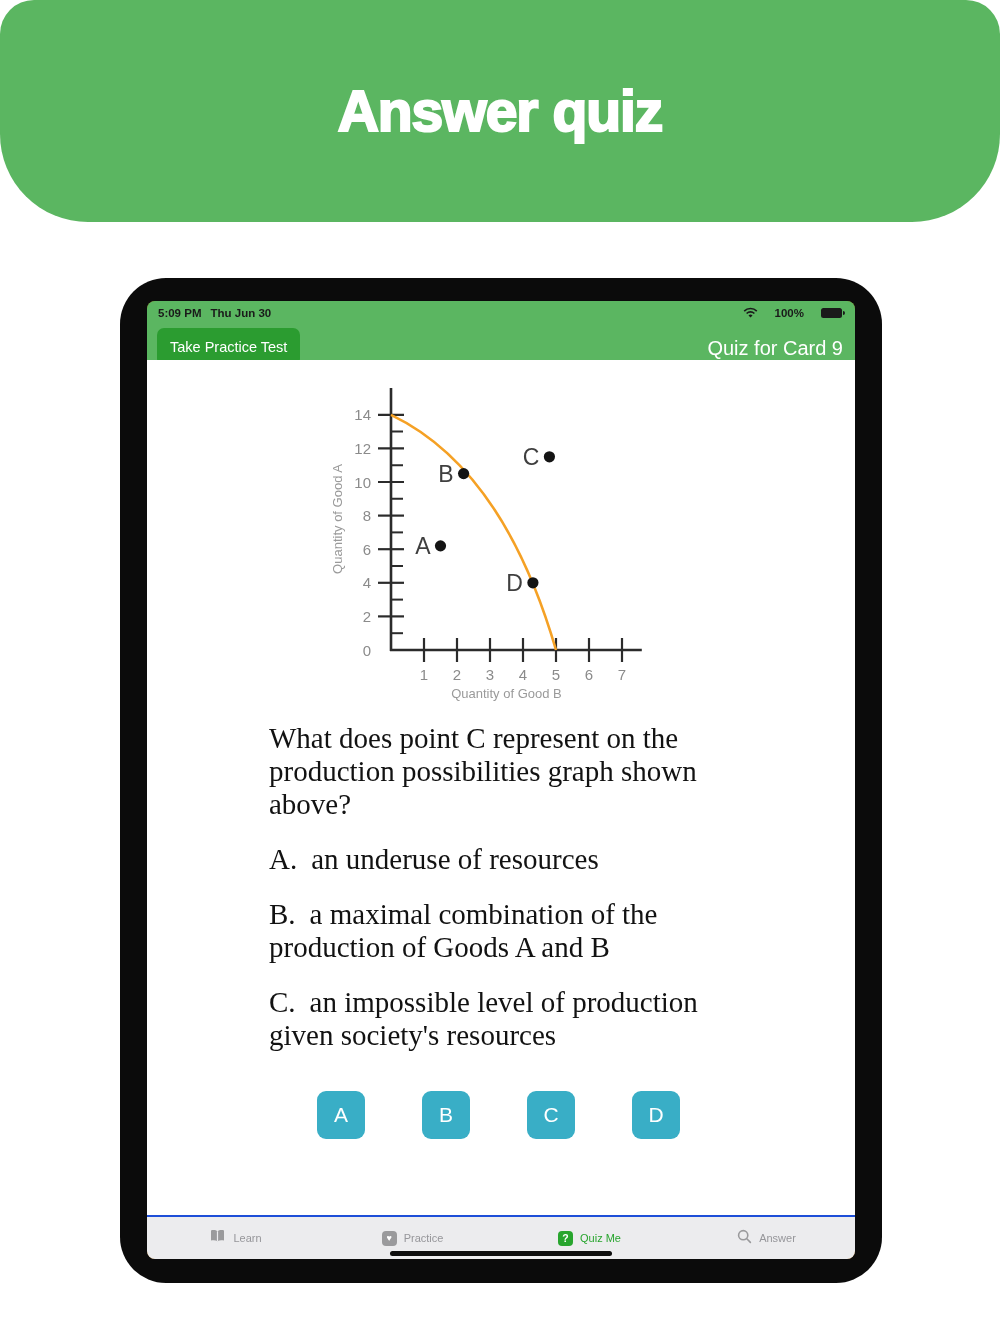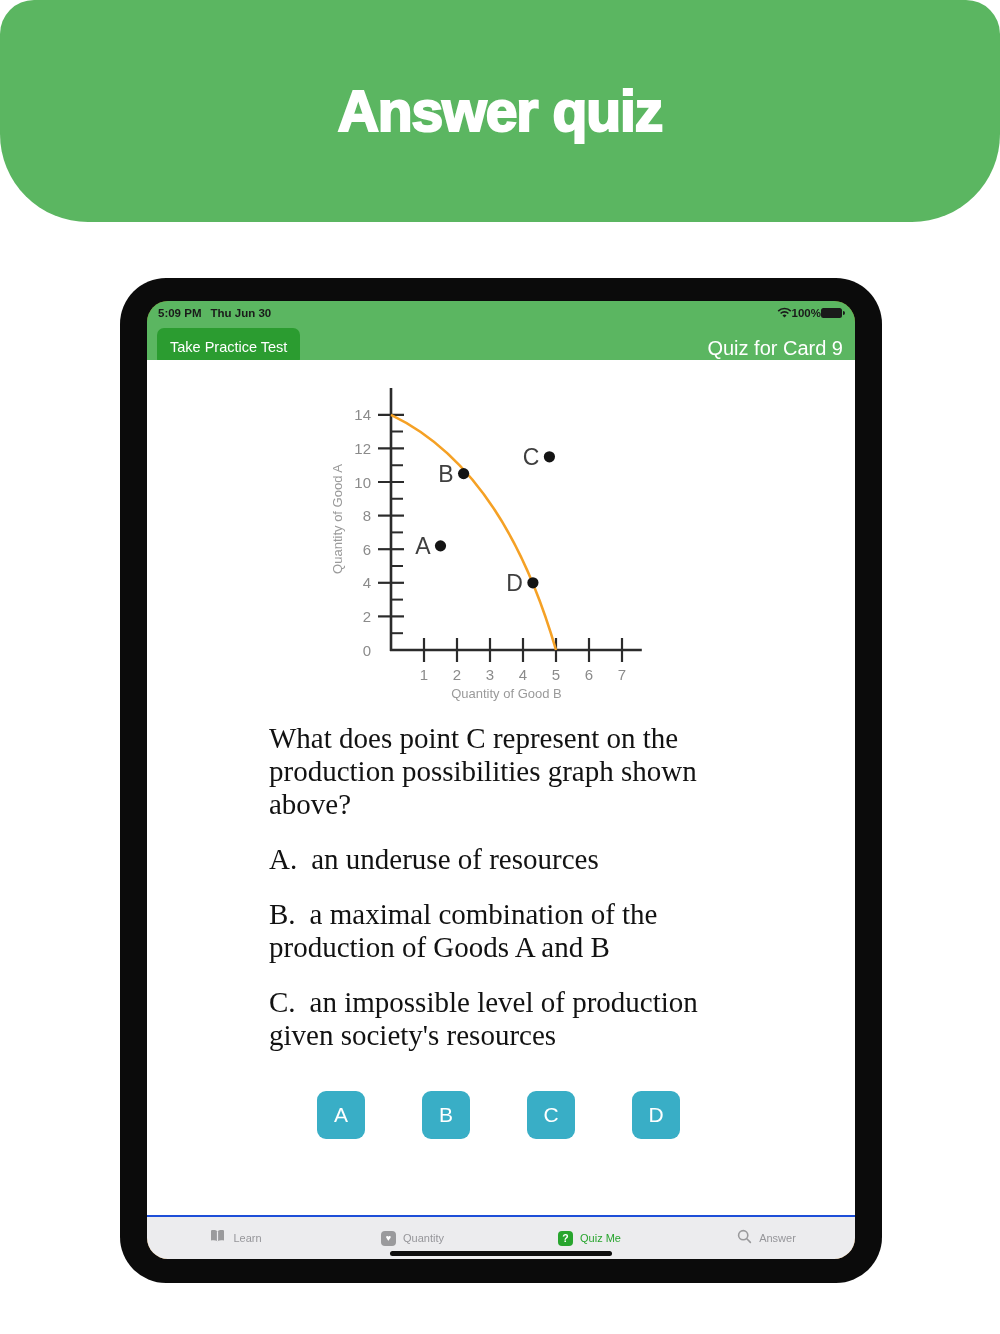--- a/index.html
+++ b/index.html
@@ -10,28 +10,28 @@
   .banner{position:absolute;left:0;top:0;width:1000px;height:222px;
           background:var(--green,#5BB661);border-radius:34px 34px 88px 88px;
           display:flex;flex-direction:column;align-items:center;justify-content:center;}
   .banner-line{color:#fff;font-size:57px;font-weight:700;line-height:80px;
                letter-spacing:-1px;-webkit-text-stroke:2.2px #fff;}
 
   
   .ipad{position:absolute;left:120px;top:278px;width:762px;height:1005px;
         background:#0b0b0b;border-radius:46px;}
   .screen{position:absolute;left:27px;top:23px;width:708px;height:958px;
-          border-radius:21px;overflow:hidden;background:#a16207;}
+          border-radius:8px;overflow:hidden;background:#a16207;}
 
   
   .statusbar{height:24px;background:var(--green,#5BB661);display:flex;
              justify-content:space-between;align-items:center;padding:0 11px;
              color:#1a1a1a;font-size:11.5px;font-weight:700;}
   .sb-left{display:flex;gap:9px;align-items:center;}
-  .sb-right{display:flex;gap:0;align-items:center;}
+  .sb-right{display:flex;gap:17px;align-items:center;}
   .battery{position:relative;width:21px;height:10.5px;background:#1a1a1a;
            border-radius:2.5px;margin-right:2px;}
   .battery::after{content:"";position:absolute;right:-3px;top:3px;width:2px;height:4.5px;
                   background:#1a1a1a;border-radius:0 2px 2px 0;}
 
   
   .navbar{height:35px;background:var(--green,#5BB661);position:relative;}
   .practice-btn{position:absolute;left:10px;top:3px;height:38px;border:none;cursor:pointer;
                 background:var(--btn-green,#2B9C30);color:#fff;border-radius:7px;
                 font-size:14.5px;padding:9px 13px;display:flex;align-items:center;
@@ -185,21 +185,21 @@
         <span>
           <svg width="17" height="14" viewBox="0 0 17 14">
             <path d="M8.5 2.2 C6.8 0.9 4.2 0.7 2 1.4 L2 11.6 C4.2 10.9 6.8 11.1 8.5 12.3 C10.2 11.1 12.8 10.9 15 11.6 L15 1.4 C12.8 0.7 10.2 0.9 8.5 2.2 Z" fill="#9a9a9c"></path>
             <line x1="8.5" y1="2.2" x2="8.5" y2="12.3" stroke="#ECECEE" stroke-width="1.2"></line>
           </svg>
         </span>
         <span class="tab-label">Learn</span>
       </div>
       <div class="tab">
         <span class="sq-icon">♥</span>
-        <span class="tab-label">Quantity</span>
+        <span class="tab-label">Practice</span>
       </div>
       <div class="tab active">
         <span class="sq-icon green">?</span>
         <span class="tab-label">Quiz Me</span>
       </div>
       <div class="tab">
         <span>
           <svg width="15" height="15" viewBox="0 0 15 15">
             <circle cx="6.2" cy="6.2" r="4.6" stroke="#9a9a9c" stroke-width="1.6" fill="none"></circle>
             <line x1="9.8" y1="9.8" x2="13.4" y2="13.4" stroke="#9a9a9c" stroke-width="1.6" stroke-linecap="round"></line>

